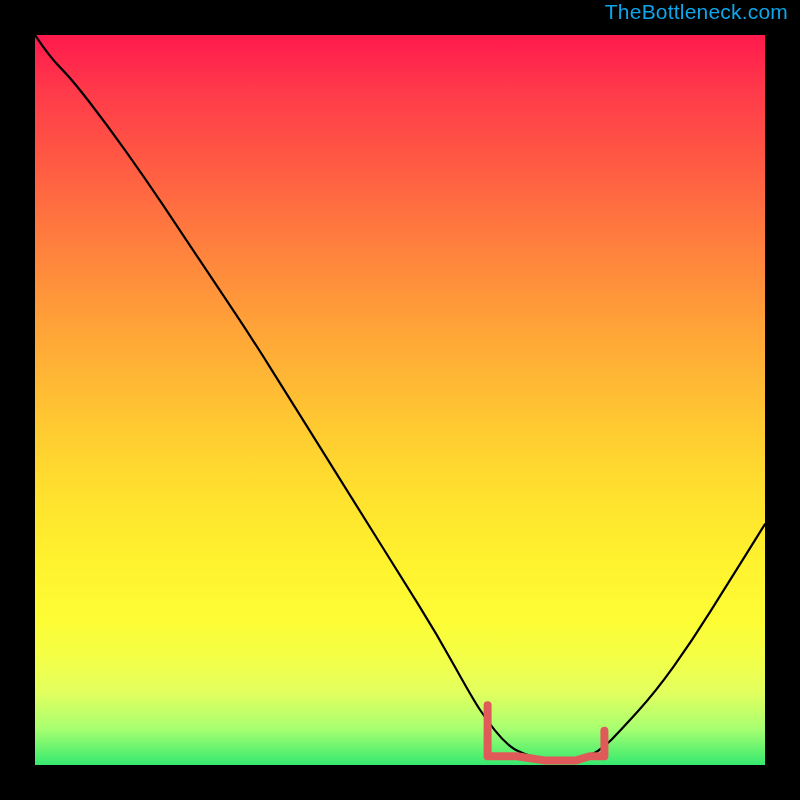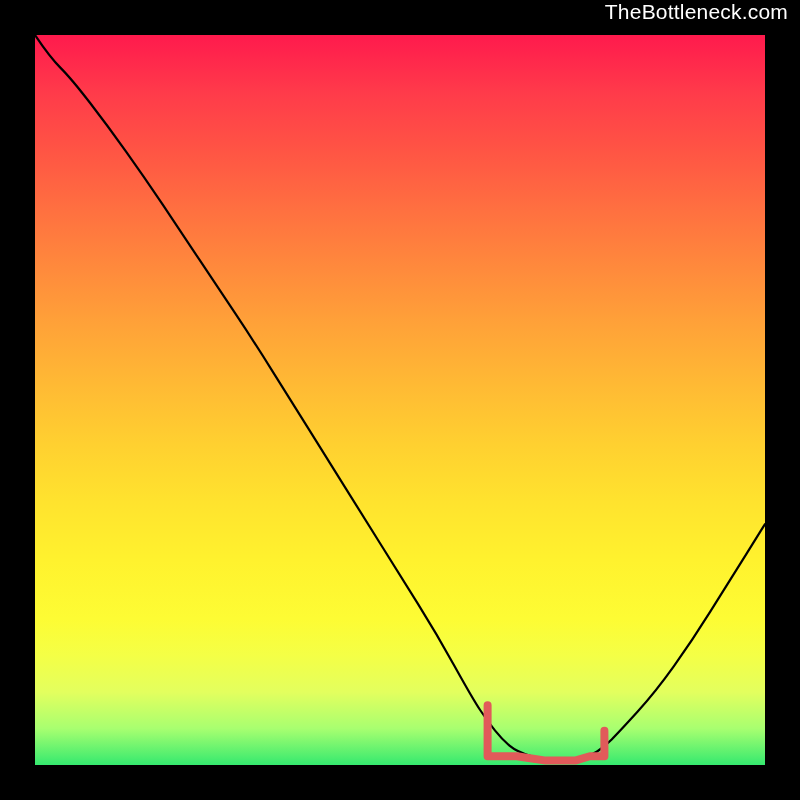--- a/index.html
+++ b/index.html
@@ -45,21 +45,21 @@
       #f4ff46 85%,
       #e3ff5e 90%,
       #a8ff70 95%,
       #35e96f 100%
     );
   }
   .attribution {
     position: absolute;
     top: 0;
     right: 12px;
-    color: #ffffff;
+    color: #0ea5e9;
     font-size: 21px;
     font-weight: 400;
     letter-spacing: 0.2px;
   }
   svg.curve {
     position: absolute;
     inset: 0;
   }
 </style>
 </head>

